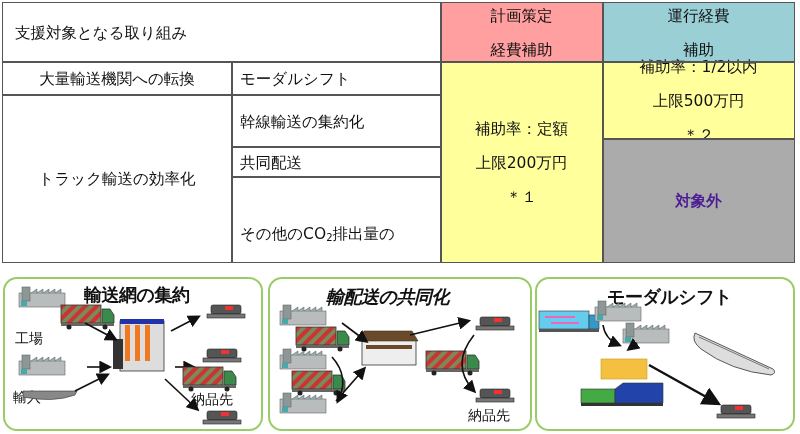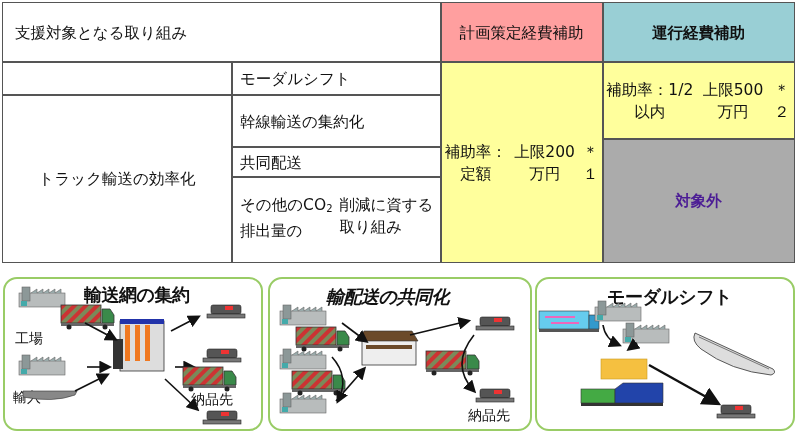--- a/index.html
+++ b/index.html
@@ -7,25 +7,25 @@
   body { position: relative; font-family: "DejaVu Sans", "Liberation Sans", sans-serif; color: #111; }
 
   .tbl { position: absolute; left: 2px; top: 2px; width: 793px; height: 261px; border: 1.5px solid #555; background: #fff; }
   .cell { position: absolute; display: flex; align-items: center; font-size: 15.5px; line-height: 22px; }
   .cell.center { justify-content: center; text-align: center; }
   .cell.left { justify-content: flex-start; padding-left: 12px; }
   .hline { position: absolute; height: 1.5px; background: #555; }
   .vline { position: absolute; width: 1.5px; background: #555; }
 
   .pink { background: #ff9f9f; }
-  .teal { background: #99cfd5; font-weight: bold; }
+  .teal { background: #99cfd5; }
   .yellow { background: #ffff9c; }
   .gray { background: #ababab; }
   .red-text { color: #4c1d95; font-weight: bold; }
-  .col { flex-direction: row; }
+  .col { flex-direction: column; gap: 12px; }
   sub { font-size: 10px; vertical-align: -2px; }
 
   .panel { position: absolute; top: 277px; height: 154px; border: 2.5px solid #99cc66; border-radius: 14px; background: #fff; }
   .ptitle { position: absolute; font-weight: bold; font-size: 18px; letter-spacing: -0.5px; }
   .plabel { position: absolute; font-size: 14px; }
   svg.art { position: absolute; left: 0; top: 0; }
 </style>
 </head>
 <body>
 
@@ -36,36 +36,38 @@
   </div>
   <div class="cell center col pink" style="left:438px;top:0;width:161px;height:59px;">
     <span>計画策定</span>
     <span>経費補助</span>
   </div>
   <div class="cell center col teal" style="left:600px;top:0;width:191px;height:59px;">
     <span>運行経費</span>
     <span>補助</span>
   </div>
 
+  <div class="cell center" style="left:0;top:60px;width:228px;height:32px;">
+    <span>大量輸送機関への転換</span>
+  </div>
   <div class="cell center" style="left:0;top:93px;width:228px;height:166px;">
     <span>トラック輸送の効率化</span>
   </div>
 
   <div class="cell left" style="left:229px;top:60px;width:208px;height:32px;padding-left:8px;">
     <span>モーダルシフト</span>
   </div>
   <div class="cell left" style="left:229px;top:93px;width:208px;height:51px;padding-left:8px;">
     <span>幹線輸送の集約化</span>
   </div>
   <div class="cell left" style="left:229px;top:145px;width:208px;height:29px;padding-left:8px;">
     <span>共同配送</span>
   </div>
   <div class="cell left col" style="left:229px;top:175px;width:208px;height:84px;padding-left:8px;align-items:flex-start;justify-content:center;margin-top:16px;">
     <div><span>その他のCO</span><sub>2</sub><span>排出量の</span></div>
-    <div>削減に資する取り組み</div>
   </div>
 
   <div class="cell center col yellow" style="left:438px;top:60px;width:161px;height:199px;">
     <span>補助率：定額</span>
     <span>上限200万円</span>
     <span>＊１</span>
   </div>
 
   <div class="cell center col yellow" style="left:600px;top:60px;width:191px;height:76px;">
     <span>補助率：1/2以内</span>

